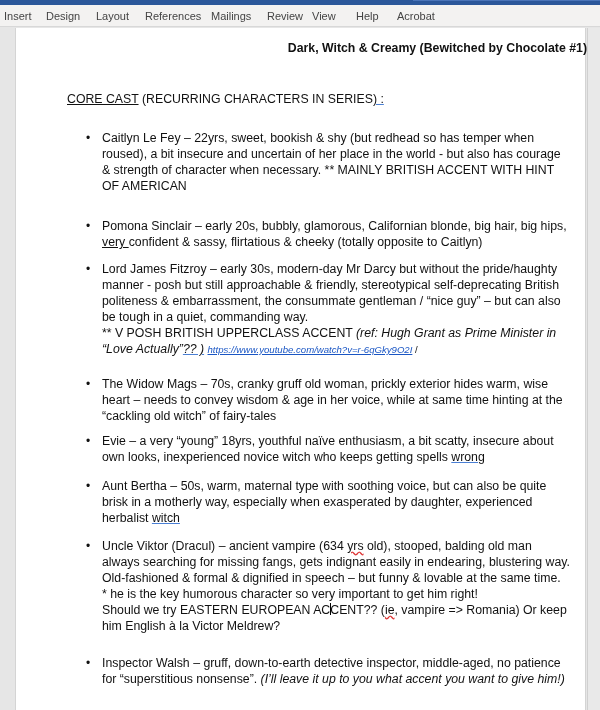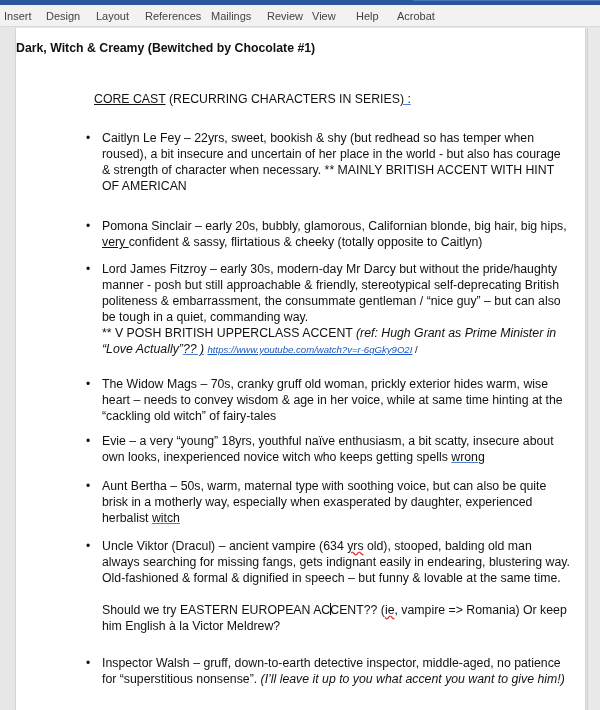--- a/index.html
+++ b/index.html
@@ -32,26 +32,26 @@
     .page {
       position: absolute; left: 15px; top: 0; width: 571px; height: 682px;
       background: #ffffff; border-left: 1px solid #d4d4d4; border-right: 1px solid #d4d4d4;
     }
     .right-bar {
       position: absolute; left: 587px; top: 0; width: 13px; height: 682px;
       background: #e9e9e9; border-left: 1px solid #d0d0d0;
     }
 
     .doc-title {
-      position: absolute; left: 0; top: 13px; width: 571px; text-align: left;
+      position: absolute; left: 0; top: 13px; width: 571px; text-align: right;
       font-weight: bold; font-size: 12.3px; color: #111;
     }
     .section-head {
       position: absolute; left: 51px; top: 64px;
-      font-size: 12.3px; color: #111; white-space: nowrap; margin-left: 27px;
+      font-size: 12.3px; color: #111; white-space: nowrap;
     }
     .u { text-decoration: underline; }
     .u-blue { text-decoration: underline; text-decoration-color: #4a7fd4; }
     .u-red { text-decoration: underline wavy; text-decoration-color: #d33; }
 
     .char-list { position: absolute; left: 0; top: 0; width: 571px; }
     .char {
       position: absolute; left: 86px; width: 470px;
       font-size: 12.3px; line-height: 16px; color: #111;
     }
@@ -120,21 +120,21 @@
       </div>
 
       <div class="char" style="top:450px">
         <span class="bullet">•</span>
         <span class="name">Aunt Bertha</span><span> – 50s, warm, maternal type with soothing voice, but can also be quite brisk in a motherly way, especially when exasperated by daughter, experienced herbalist </span><span class="u-blue">witch</span>
       </div>
 
       <div class="char" style="top:510px">
         <span class="bullet">•</span>
         <span class="name">Uncle Viktor (Dracul)</span><span> – ancient vampire (634 </span><span class="u-red">yrs</span><span> old), stooped, balding old man always searching for missing fangs, gets indignant easily in endearing, blustering way. Old-fashioned &amp; formal &amp; dignified in speech – but funny &amp; lovable at the same time.</span><br>
-        <br>
+        <span>* he is the key humorous character so very important to get him right!</span><br>
         <span>Should we try EASTERN EUROPEAN AC</span><span class="cursor"></span><span>CENT?? (</span><span class="u-red">ie</span><span>, vampire =&gt; Romania) Or keep him English à la Victor Meldrew?</span>
       </div>
 
       <div class="char" style="top:627px">
         <span class="bullet">•</span>
         <span class="name">Inspector Walsh</span><span> – gruff, down-to-earth detective inspector, middle-aged, no patience for “superstitious nonsense”. </span><span class="it">(I’ll leave it up to you what accent you want to give him!)</span>
       </div>
 
     </div>
   </div>

